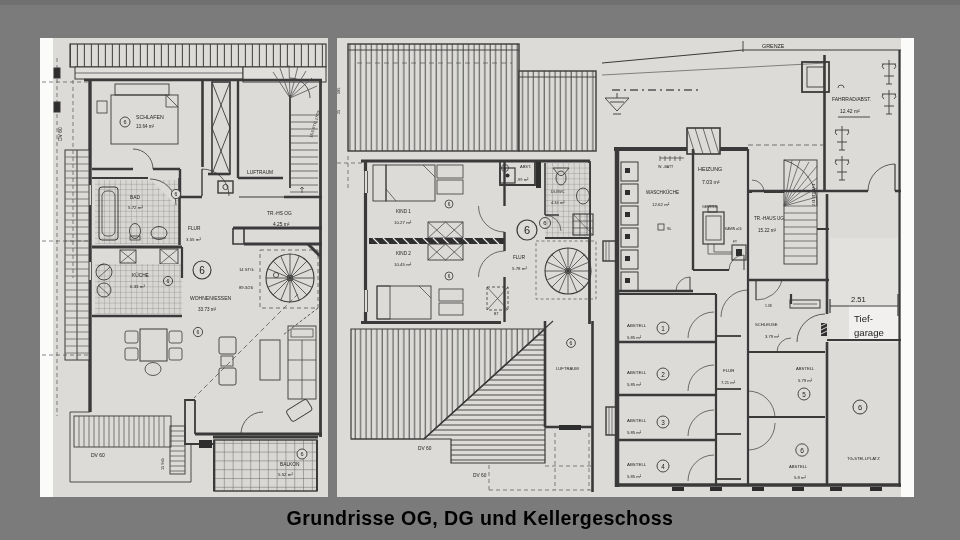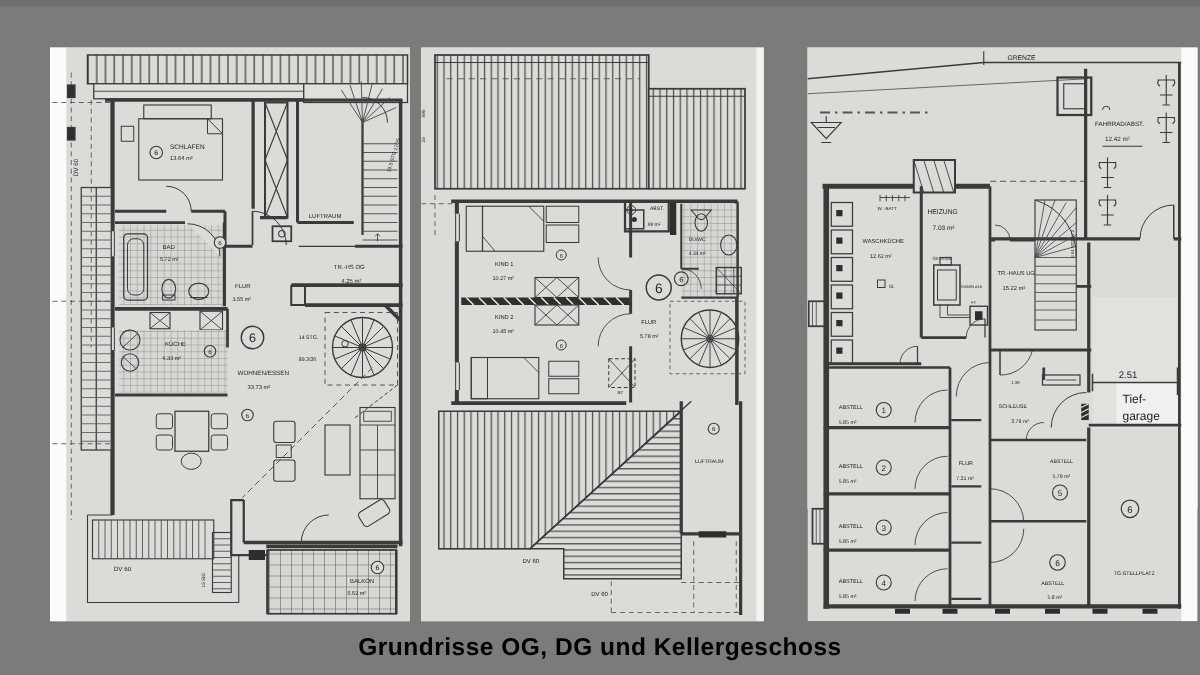--- a/index.html
+++ b/index.html
@@ -547,21 +547,21 @@
           <line x1="218" y1="395" x2="218" y2="452"></line>
           <line x1="252" y1="395" x2="252" y2="452"></line>
           <line x1="208" y1="428" x2="256" y2="428"></line>
           <line x1="152" y1="452" x2="255" y2="452"></line>
           <line x1="152" y1="427" x2="152" y2="452"></line>
         </g>
 </g>
 </svg>
 </div>
 
-<div class="panel" style="left:646px;top:38px;width:312px;height:369px;">
+<div class="panel" style="left:602px;top:38px;width:312px;height:369px;">
 <svg width="312" height="459" viewBox="0 0 312 459">
 
 <rect x="0" y="0" width="312" height="459" fill="#dcdbd8"></rect>
 <rect x="299" y="0" width="13" height="459" fill="#fbfbfa"></rect>
 <g stroke="#3a3a3a" fill="none" stroke-width="1">
 
 <path d="M0 25L141 12H299" stroke-width="1.1"></path>
 
 <line x1="141" y1="3" x2="141" y2="14" stroke-width="0.9"></line>
 

